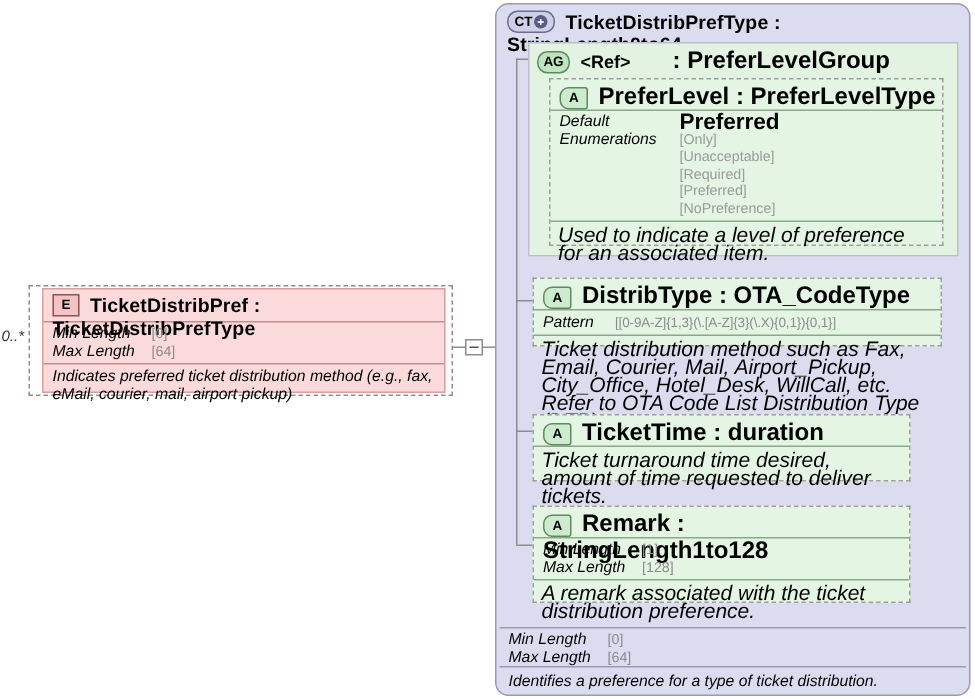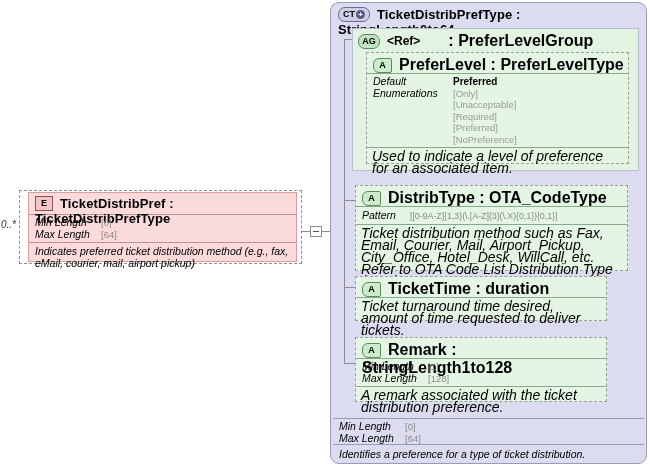--- a/index.html
+++ b/index.html
@@ -242,33 +242,33 @@
   }
   .enum-grid { line-height: 11.5px; white-space: nowrap; }
   .enum-label {
     display: inline-block;
     width: 80px;
     font-style: italic;
     font-size: 10.5px;
     vertical-align: top;
   }
   .enum-default {
-    font-size: 10px;
+    font-size: 15px;
     font-weight: bold;
     vertical-align: top;
   }
   .enum-item {
     font-size: 9.5px;
     color: #9a9a9a;
   }
 
   
   #distribtype-panel {
     left: 355px; top: 185px;
-    width: 273px; height: 86px;
+    width: 273px; height: 46px;
   }
   .pattern-row { line-height: 12px; white-space: nowrap; }
   .pattern-label {
     display: inline-block;
     width: 48px;
     font-style: italic;
     font-size: 10.5px;
   }
   .pattern-val {
     font-size: 9px;

